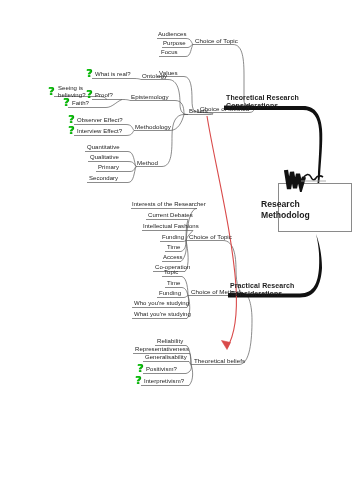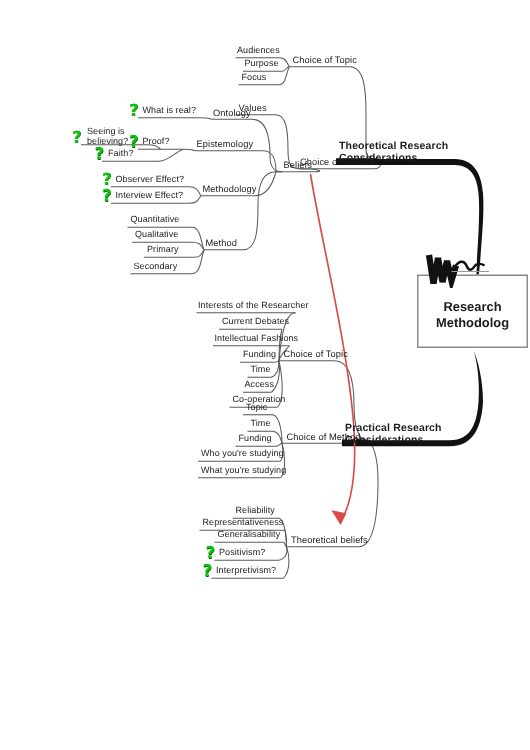--- a/index.html
+++ b/index.html
@@ -59,24 +59,24 @@
     left: 278px;
     top: 183px;
     width: 74px;
     height: 49px;
     border: 1px solid #8a8a8a;
     background: #ffffff;
     box-sizing: border-box;
   }
   #center-label {
     position: absolute;
-    left: 279px;
+    left: 261px;
     top: 199px;
     width: 72px;
-    text-align: center;
+    text-align: left;
     font-size: 8.6px;
     font-weight: bold;
     line-height: 11px;
     color: #1c1c1c;
     overflow: hidden;
     height: 24px;
   }
   #center-logo {
     position: absolute;
     left: 282px;

